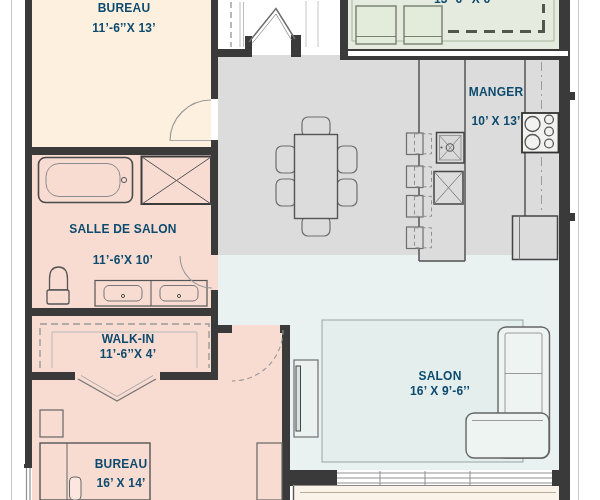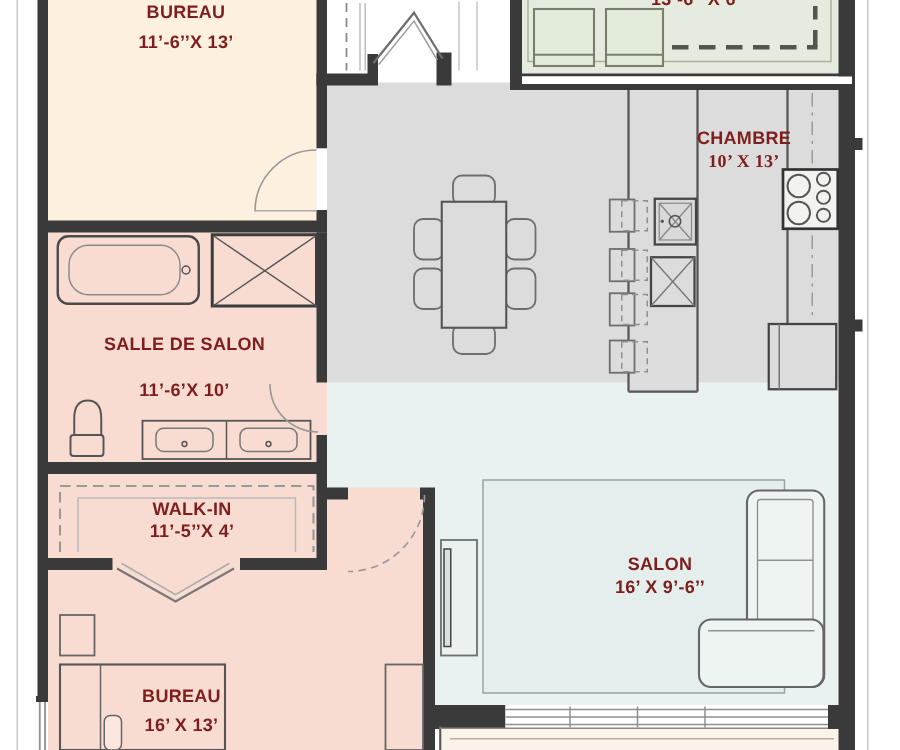--- a/index.html
+++ b/index.html
@@ -4,21 +4,21 @@
 <style>
   html,body{margin:0;padding:0;background:#ffffff;}
   #plan{position:relative;width:600px;height:500px;background:#fff;overflow:hidden;
         font-family:"Liberation Sans", sans-serif;}
   .room,.wall,.band{position:absolute;}
   .wall{background:var(--c-wall,#3a3a3a);z-index:20;}
   .gap{position:absolute;z-index:21;}
   .room{z-index:10;}
   svg.overlay{position:absolute;left:0;top:0;z-index:30;pointer-events:none;}
   .lbl{position:absolute;z-index:40;transform:translateX(-50%);text-align:center;
-       font-size:12px;line-height:13px;font-weight:700;color:#7f1d1d;
+       font-size:12px;line-height:13px;font-weight:700;color:#0c4a6e;
        letter-spacing:0.2px;white-space:nowrap;}
   .siteline{position:absolute;width:1px;top:0;height:500px;background:#c8c8c8;z-index:5;}
 </style>
 </head>
 <body>
 
 <div id="plan">
 
   <div class="siteline" style="left:11px;"></div>
   <div class="siteline" style="left:578px;"></div>
@@ -242,34 +242,34 @@
     </g>
   </svg>
 
   <div class="lbl" style="left:124px;top:2px;">
     <div>BUREAU</div>
     <div style="margin-top:7px;">11’-6’’X 13’</div>
   </div>
   <div class="lbl" style="left:325px;top:86px;">
   </div>
   <div class="lbl" style="left:496px;top:86px;">
-    <div>CHAMBRE</div>
-    <div style="margin-top:2px;font-family:Liberation Serif, serif;">10’ X 13’</div>
+    <div>MANGER</div>
+    <div style="margin-top:16px;">10’ X 13’</div>
   </div>
   <div class="lbl" style="left:123px;top:223px;">
     <div>SALLE DE SALON</div>
     <div style="margin-top:18px;">11’-6’X 10’</div>
   </div>
   <div class="lbl" style="left:128px;top:333px;">
     <div>WALK-IN</div>
-    <div style="margin-top:2px;">11’-5’’X 4’</div>
+    <div style="margin-top:2px;">11’-6’’X 4’</div>
   </div>
   <div class="lbl" style="left:121px;top:458px;">
     <div>BUREAU</div>
-    <div style="margin-top:6px;">16’ X 13’</div>
+    <div style="margin-top:6px;">16’ X 14’</div>
   </div>
   <div class="lbl" style="left:440px;top:370px;">
     <div>SALON</div>
     <div style="margin-top:2px;">16’ X 9’-6’’</div>
   </div>
   <div class="lbl" style="left:464px;top:-7px;">
     <div>13’-6’’ X 6’</div>
   </div>
 
 </div>

